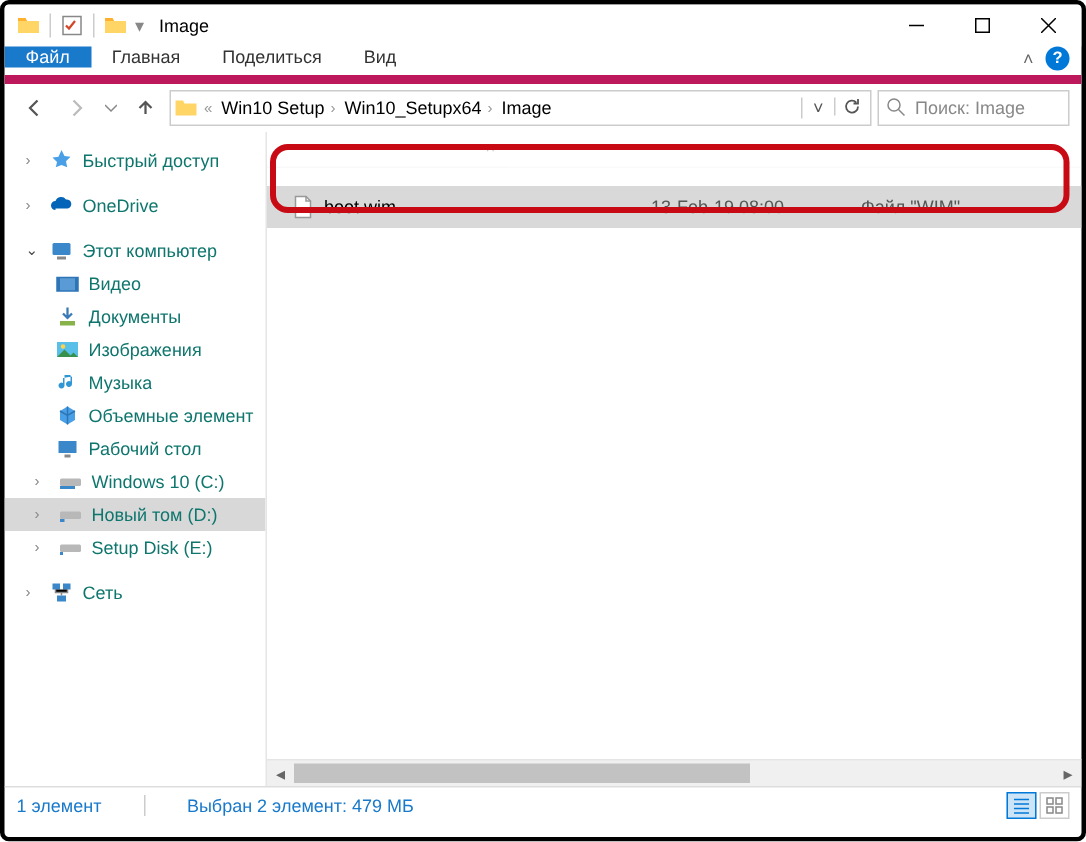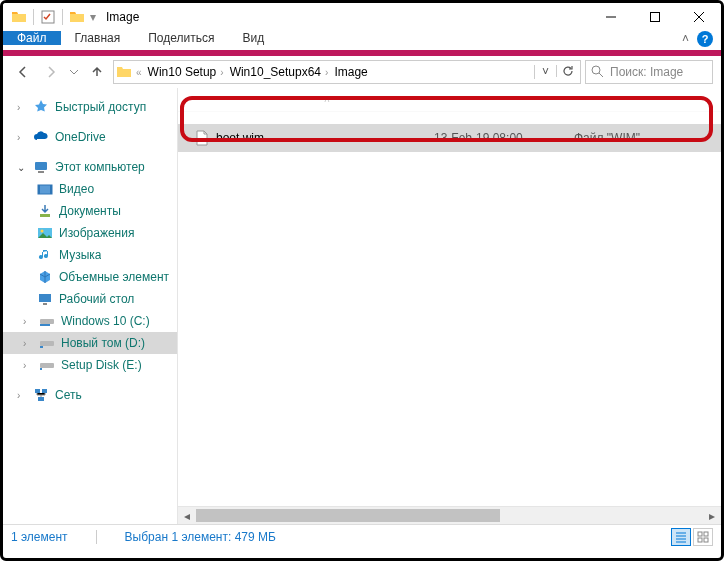--- a/index.html
+++ b/index.html
@@ -312,21 +312,21 @@
             <div class="thumb"></div>
           </div>
         <div class="arrow">▸</div>
       </div>
     </div>
   </div>
 
   <div class="statusbar">
     <span class="status-text">1 элемент</span>
     <span class="status-sep"></span>
-    <span class="status-text">Выбран 1 элемент: 479 МБ</span>
+    <span class="status-text">Выбран 2 элемент: 479 МБ</span>
     <div class="view-btns">
       <div class="view-btn active">
         <svg width="12" height="12" viewBox="0 0 12 12">
             <path d="M1 2h10M1 5h10M1 8h10M1 11h10" stroke="#0078d7"></path>
           </svg>
       </div>
       <div class="view-btn">
         <svg width="12" height="12" viewBox="0 0 12 12">
             <rect x="1" y="1" width="4" height="4" fill="none" stroke="#888"></rect>
             <rect x="7" y="1" width="4" height="4" fill="none" stroke="#888"></rect>

